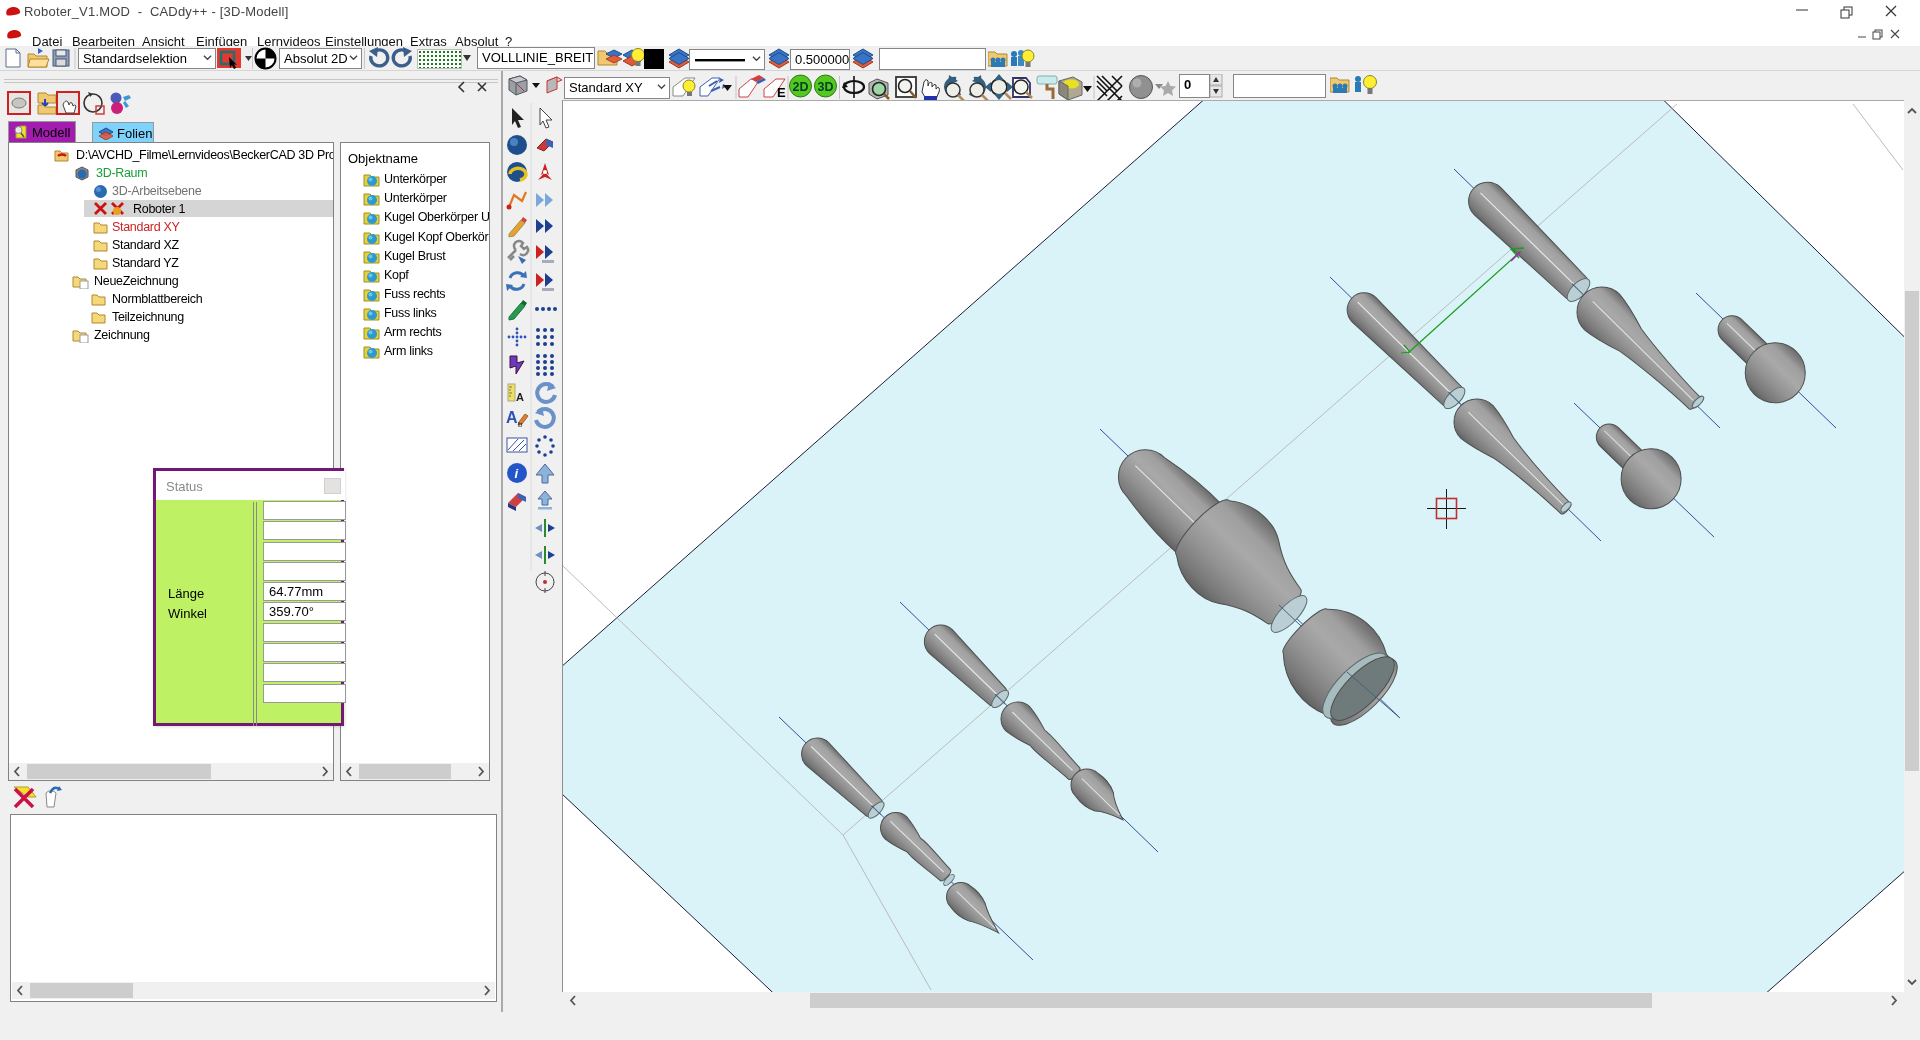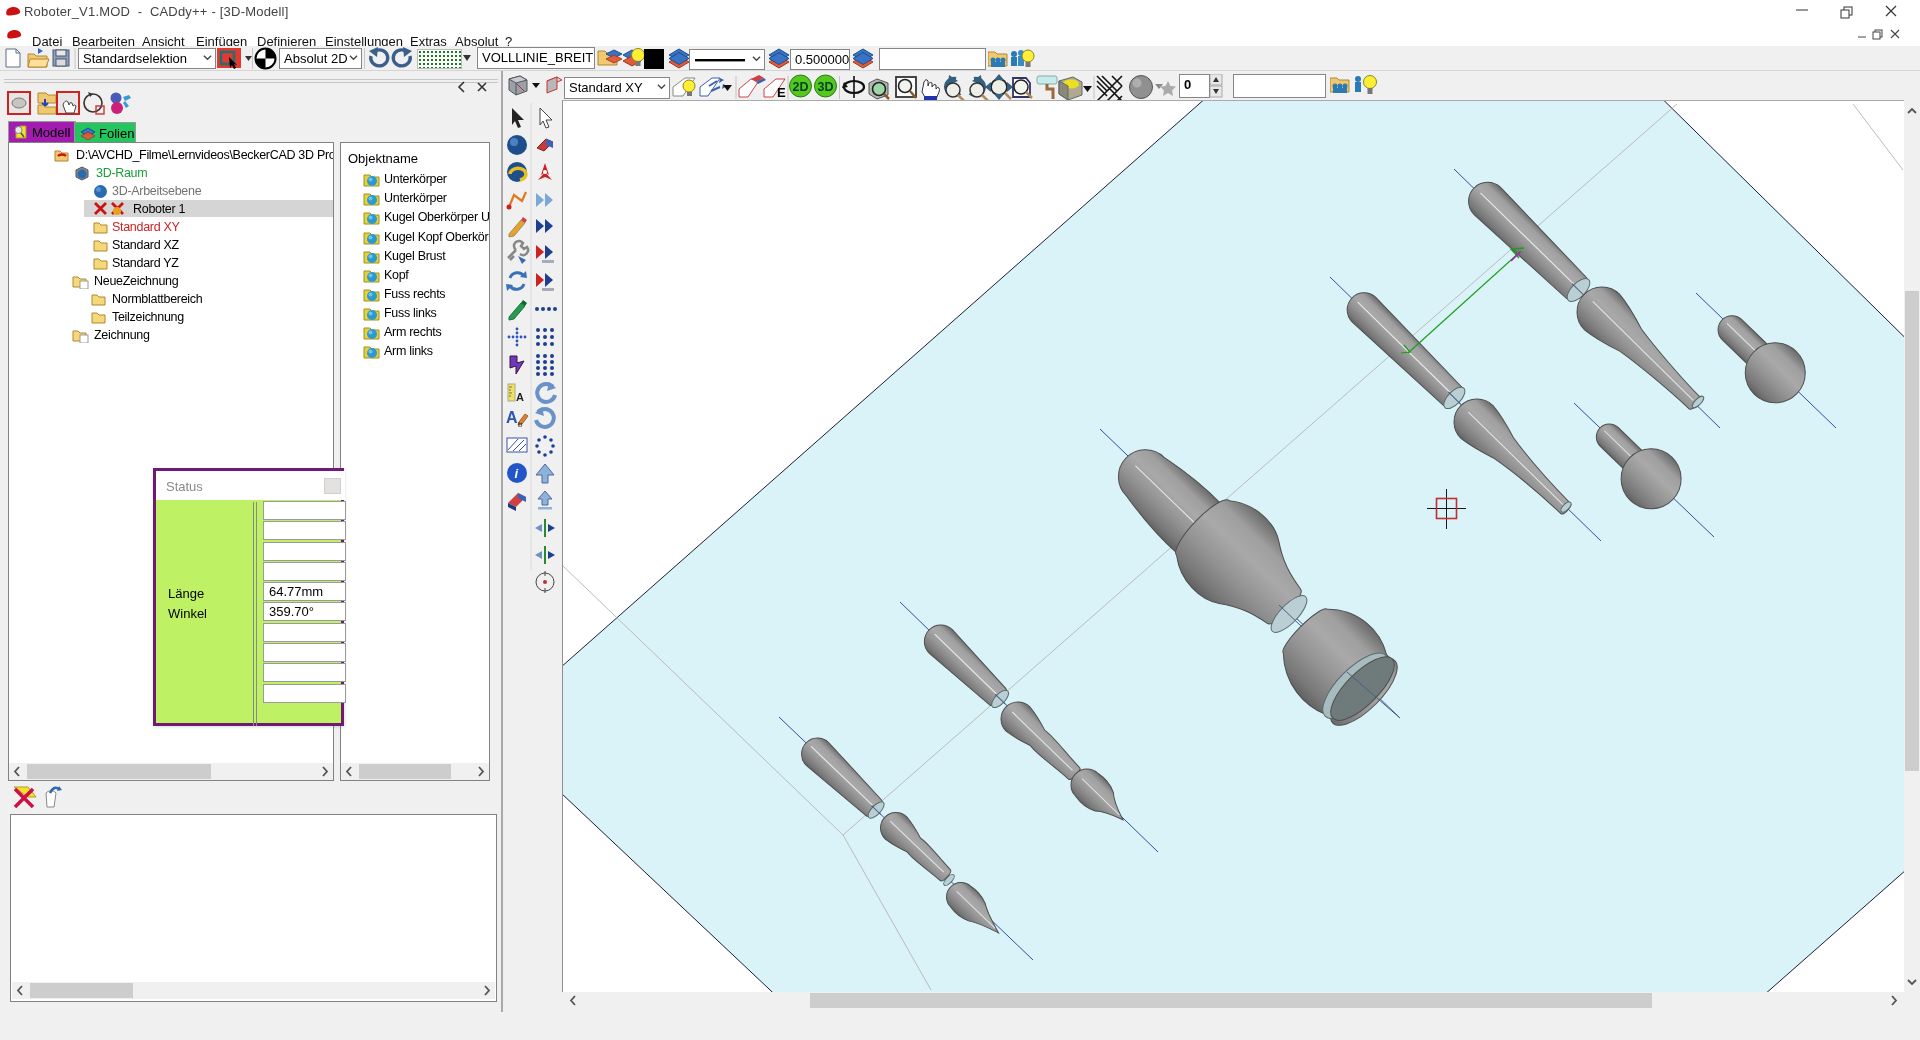--- a/index.html
+++ b/index.html
@@ -51,21 +51,21 @@
       <path d="M106 6 L116 16 M116 6 L106 16" stroke="#333" stroke-width="1.2" fill="none"></path>
     </svg>
   </div>
 
   <div id="menu" class="abs">
     <div class="swoosh abs" style="left:7px;top:8px"></div>
     <div class="mi" style="left:32px">Datei</div>
     <div class="mi" style="left:72px">Bearbeiten</div>
     <div class="mi" style="left:142px">Ansicht</div>
     <div class="mi" style="left:196px">Einfügen</div>
-    <div class="mi" style="left:257px">Definieren</div>
+    <div class="mi" style="left:257px">Lernvideos</div>
     <div class="mi" style="left:325px">Einstellungen</div>
     <div class="mi" style="left:410px">Extras</div>
     <div class="mi" style="left:455px">Absolut</div>
     <div class="mi" style="left:505px">?</div>
     <svg class="abs" style="left:1855px;top:4px" width="60" height="16">
       <line x1="3" y1="11" x2="11" y2="11" stroke="#444"></line>
       <rect x="20" y="4" width="7" height="7" fill="none" stroke="#444"></rect>
       <rect x="18" y="6" width="7" height="7" fill="#fff" stroke="#444"></rect>
       <path d="M36 4 L44 12 M44 4 L36 12" stroke="#444" stroke-width="1.1"></path>
     </svg>
@@ -323,21 +323,21 @@
 
     <div class="abs" style="left:6px;top:50px;width:492px;height:21px">
       <div class="abs" style="left:0;top:0;width:68px;height:21px;background:#a21caf;border:1px solid #999;border-bottom:none">
         <svg class="abs" style="left:4px;top:3px" width="17" height="15">
             <path d="M7 1 L13 1 L13 13 L3 13 L3 7 L7 7 Z" fill="#f0e030" stroke="#a89820"></path>
             <circle cx="5.5" cy="5" r="3.5" fill="#e8e8e4" stroke="#888"></circle>
             <path d="M8 8 l3 4" stroke="#555" stroke-width="1.5"></path>
           </svg>
         <span class="abs" style="left:23px;top:3px">Modell</span>
       </div>
-      <div class="abs" style="left:66px;top:1px;width:62px;height:20px;background:#22c55e;border:1px solid #999;border-bottom:none">
+      <div class="abs" style="left:84px;top:1px;width:62px;height:20px;background:#7dd3fc;border:1px solid #999;border-bottom:none">
         <svg class="abs" style="left:5px;top:3px" width="16" height="14">
             <path d="M1 6 l7 -4 l7 4 l-7 4 z" fill="#3973c4" stroke="#1d4e91"></path>
             <path d="M1 10 l7 -4 l7 4 l-7 4 z" fill="#e2593a" stroke="#a03a22" opacity="0.9"></path>
           </svg>
         <span class="abs" style="left:24px;top:3px">Folien</span>
       </div>
     </div>
 
     <div class="whitebox" style="left:6px;top:71px;width:326px;height:639px;overflow:hidden">
       <div class="treerow" style="left:40px;top:4px">

